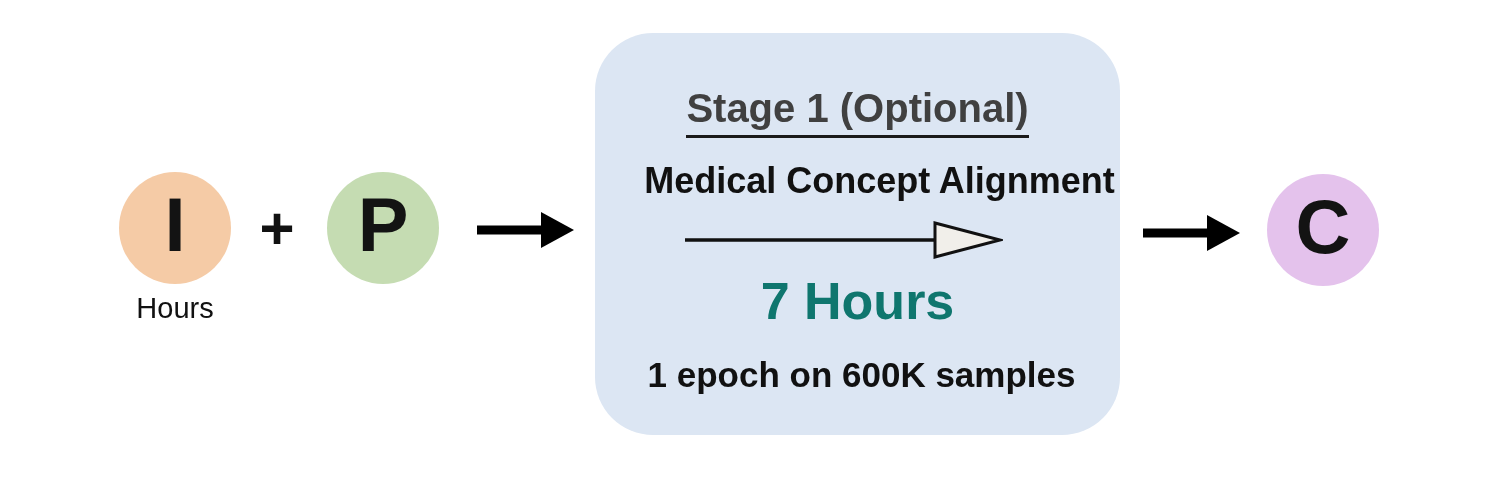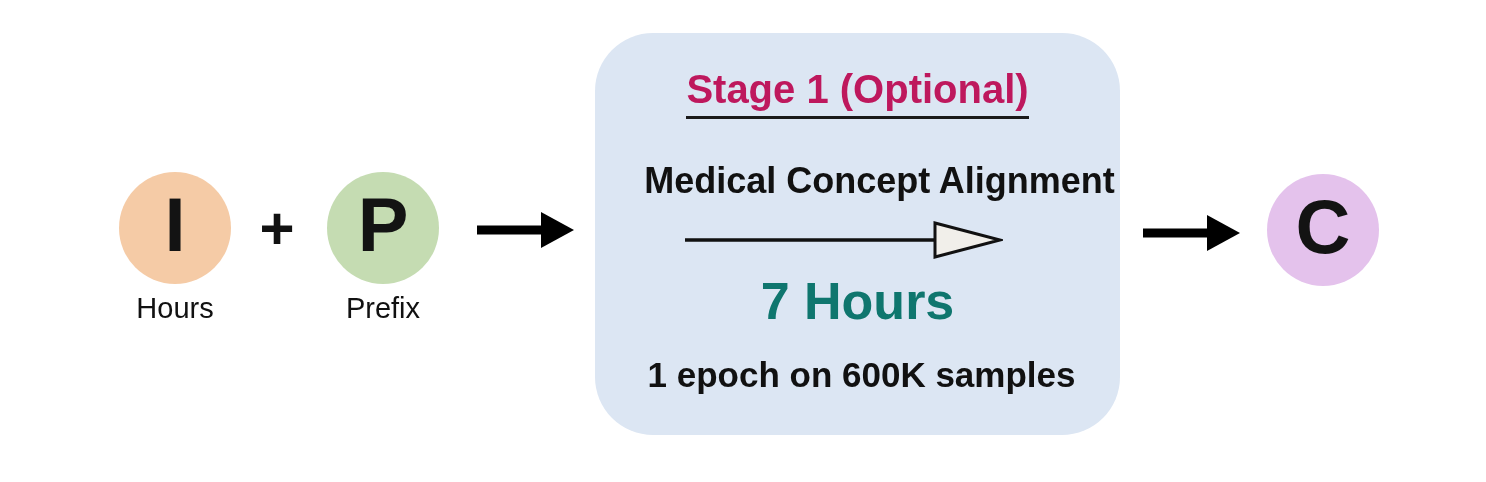--- a/index.html
+++ b/index.html
@@ -82,23 +82,24 @@
   .stage-title-wrap {
     position: absolute;
     left: 0; right: 0;
     top: 34px;
     text-align: center;
   }
   .stage-title {
     display: inline-block;
     font-size: 40px;
     font-weight: 700;
-    color: #be185d;
+    color: #404040;
     border-bottom: 3px solid #1a1a1a;
     padding-bottom: 4px;
+    margin-top: 19px;
   }
   .stage-subtitle {
     position: absolute;
     left: 0; right: 0;
     top: 127px;
     text-align: center;
     font-size: 36px;
     font-weight: 600;
     color: #111111;
     white-space: nowrap;
@@ -140,21 +141,20 @@
   <div class="circle circle-image" style="background-color: rgb(245, 203, 166);">
     <span class="letter">I</span>
   </div>
   <div class="node-label label-image">Hours</div>
 
   <div class="plus">+</div>
 
   <div class="circle circle-prefix" style="background-color: rgb(197, 220, 178);">
     <span class="letter">P</span>
   </div>
-  <div class="node-label label-prefix">Prefix</div>
 
   <svg class="flow-arrow flow-arrow-1" viewBox="0 0 98 40" aria-hidden="true">
     <rect x="0" y="15.5" width="67" height="9" fill="#000000"></rect>
     <polygon points="64,2 64,38 97,20" fill="#000000"></polygon>
   </svg>
 
   <div class="stage-box" style="background-color: rgb(220, 230, 243);">
     <div class="stage-title-wrap">
       <span class="stage-title">Stage 1 (Optional)</span>
     </div>

